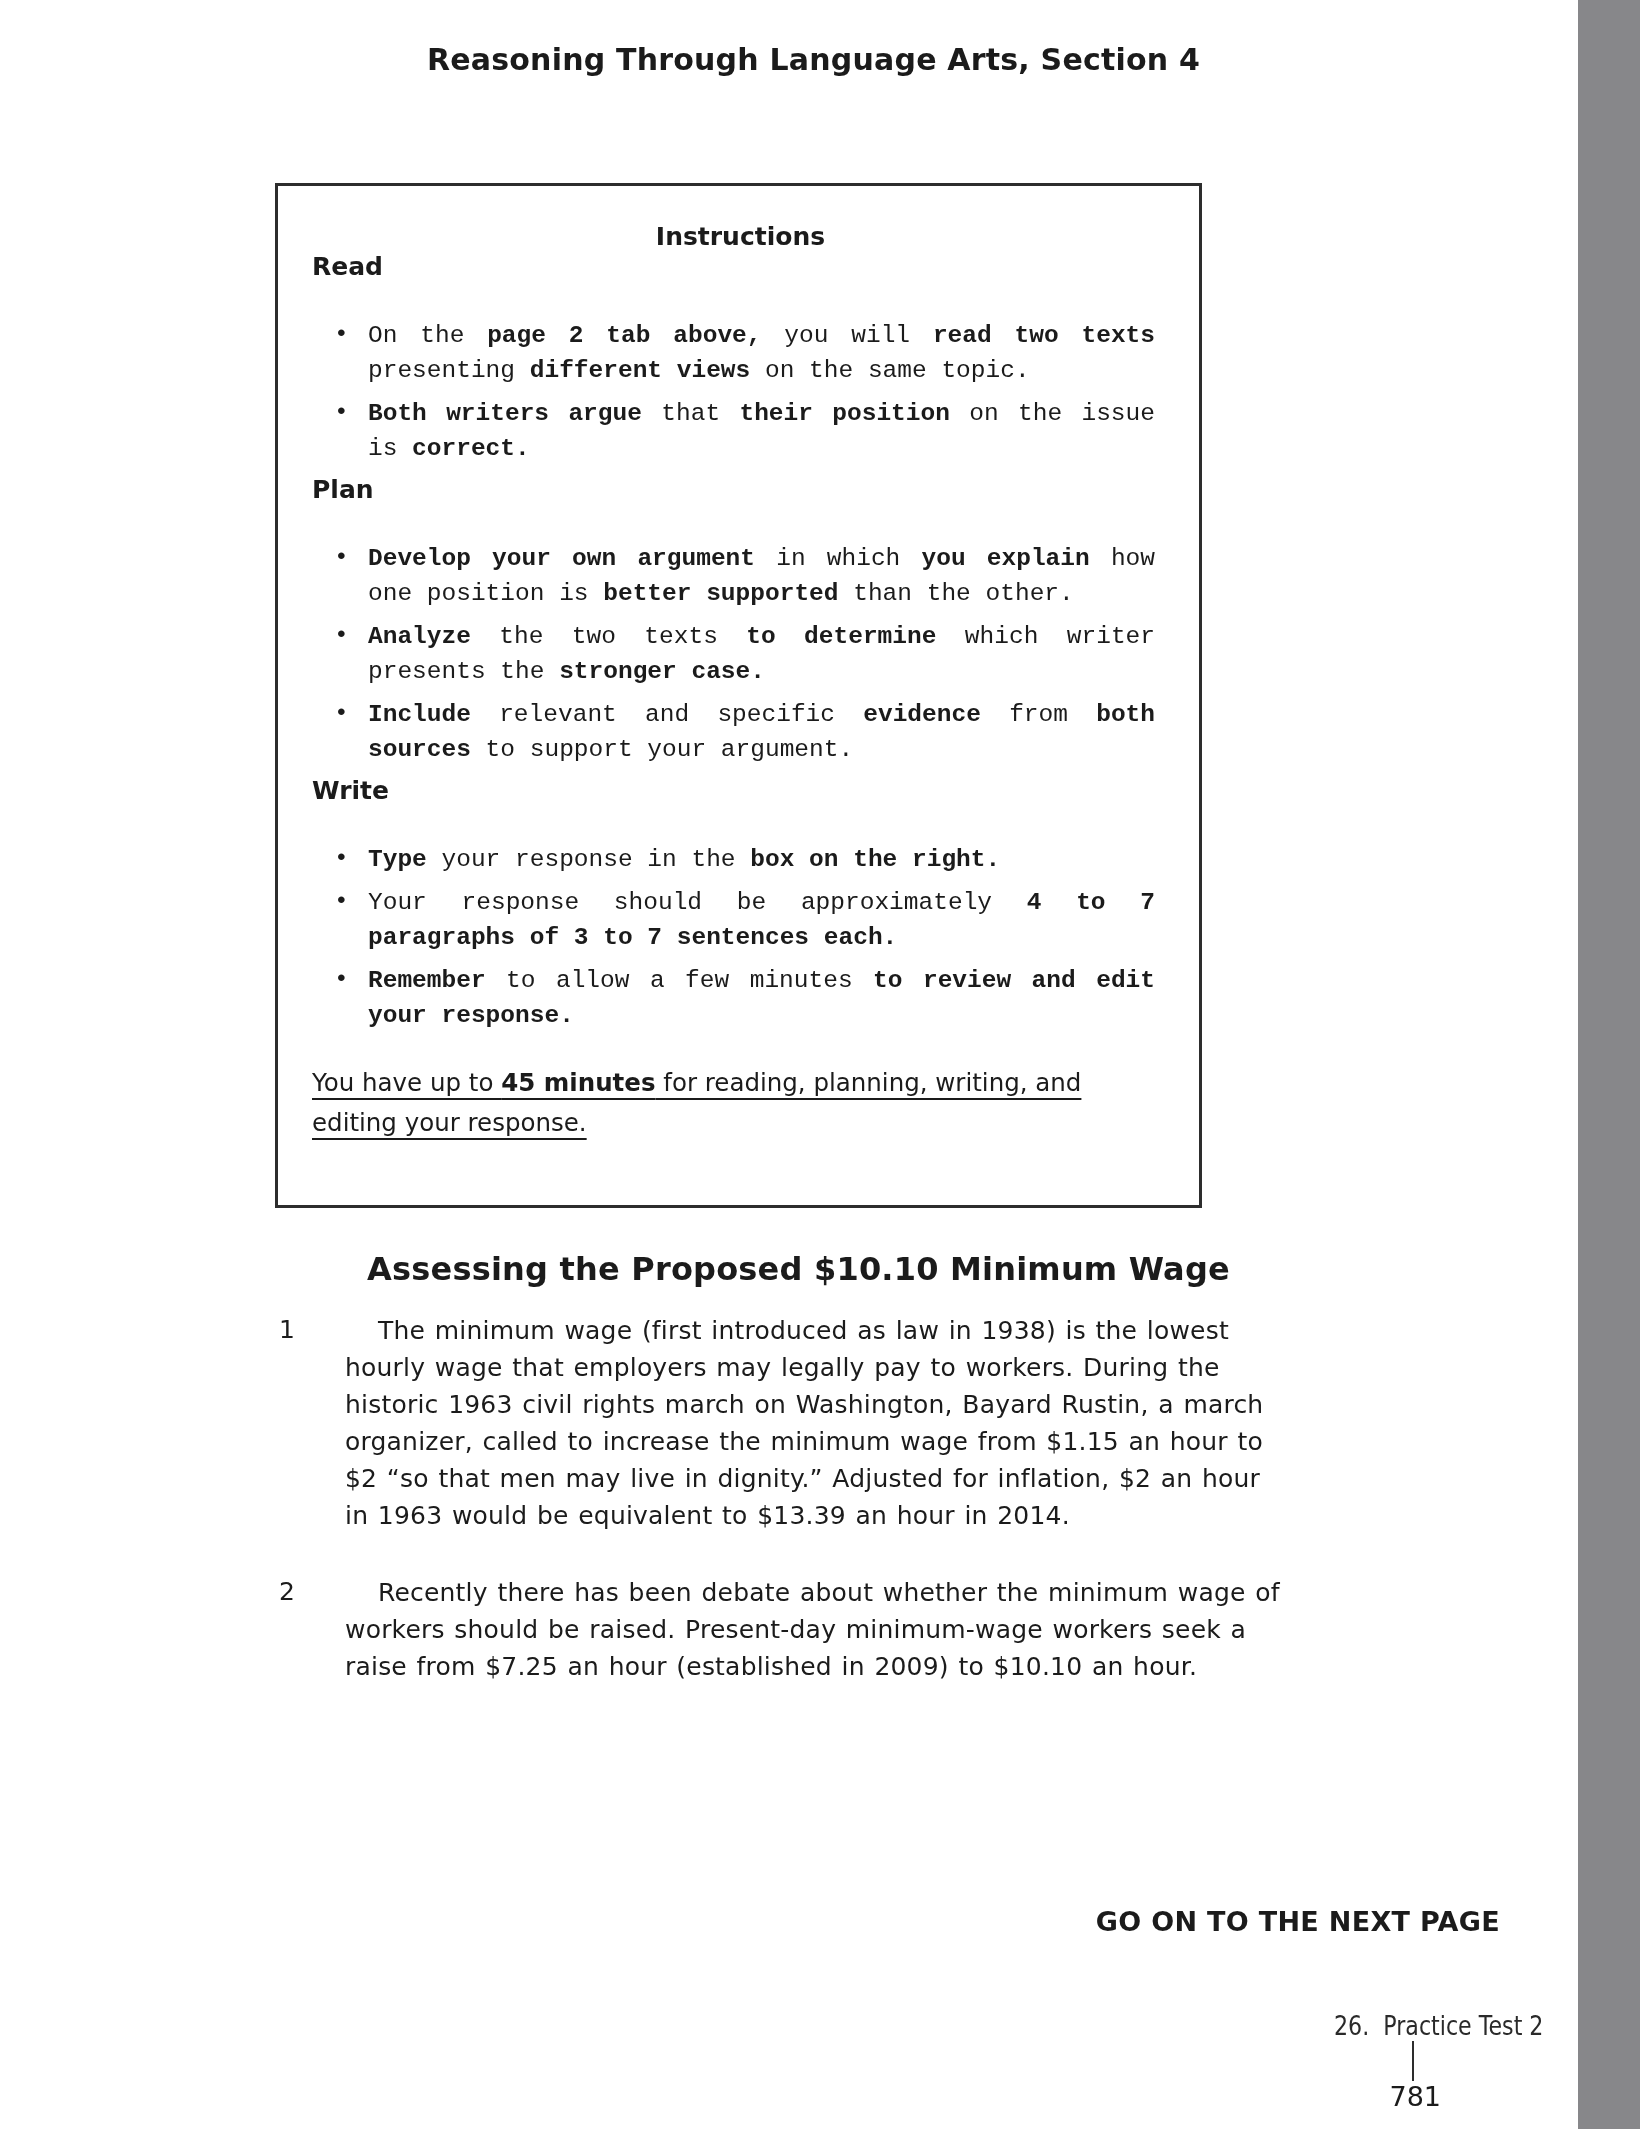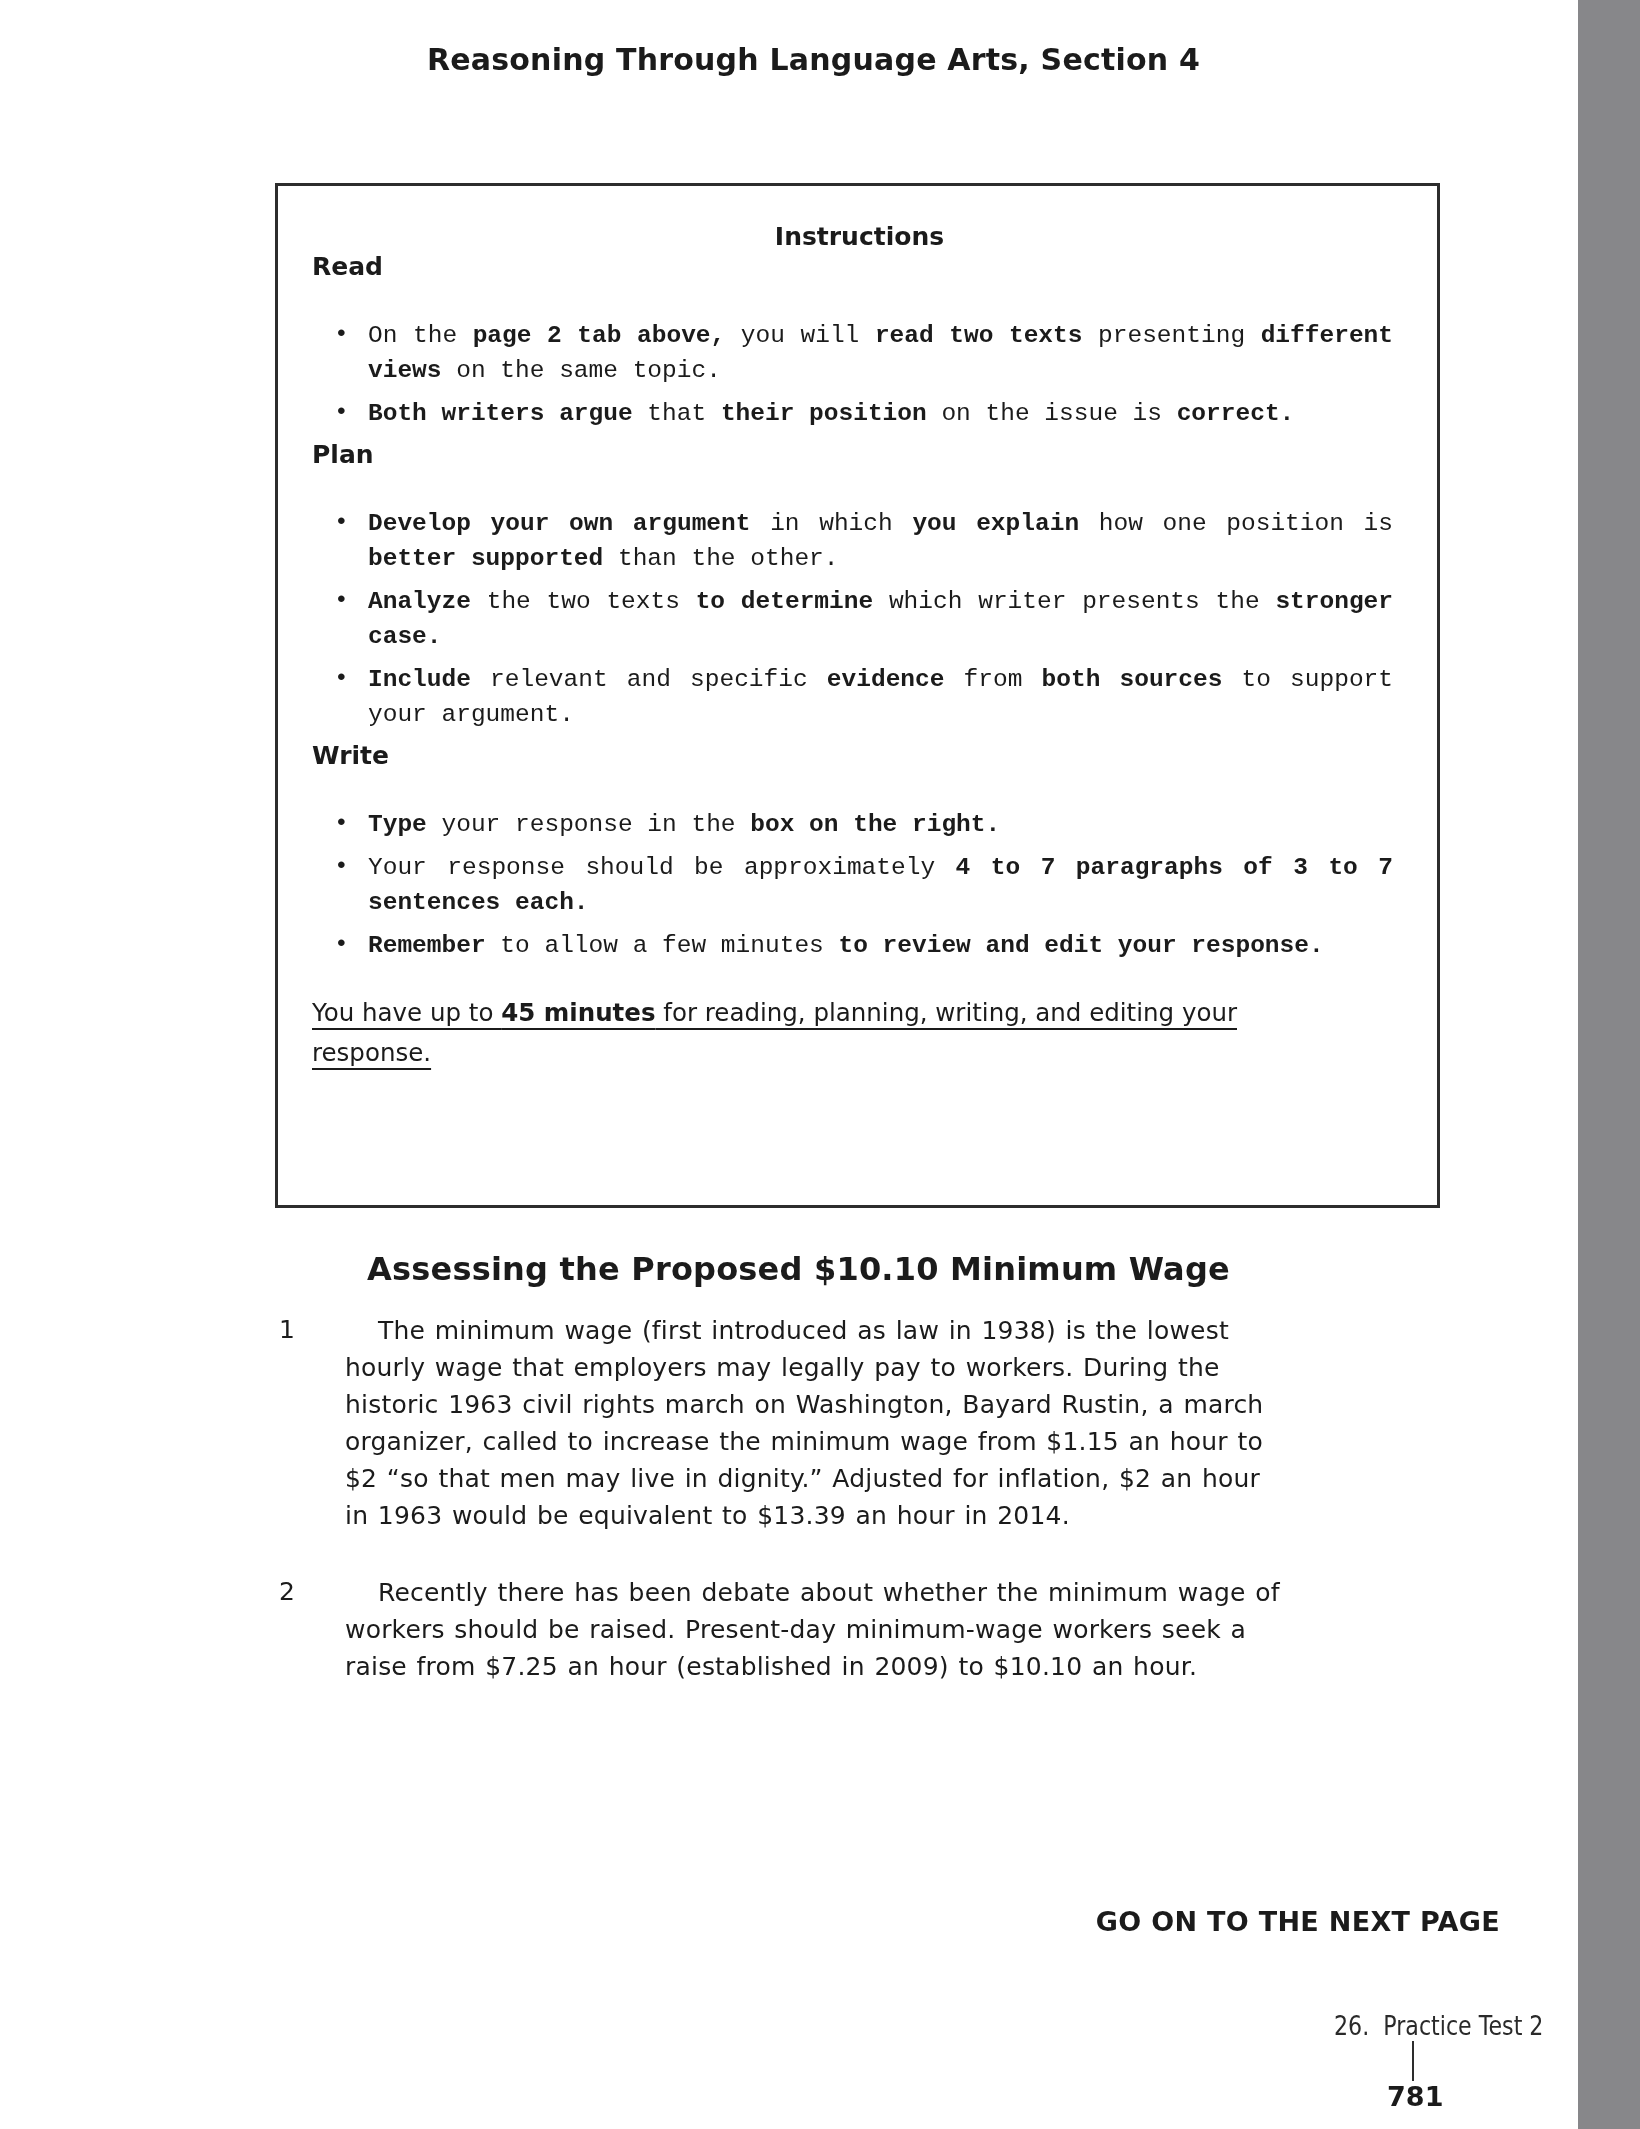--- a/index.html
+++ b/index.html
@@ -22,21 +22,21 @@
     top:42px; left:275px; width:1077px;
     margin:0;
     text-align:center;
     font-size:30px;
     font-weight:bold;
     letter-spacing:0.2px;
   }
   .instructions-box{
     position:absolute;
     left:275px; top:183px;
-    width:1165px; height:1025px;
+    width:927px; height:1025px;
     box-sizing:border-box;
     border:3px solid #2d2d2d;
     padding:36px 30px 0 34px;
     overflow:hidden;
   }
   .box-title{
     text-align:center;
     font-size:25px;
     font-weight:bold;
     margin:0;
@@ -129,21 +129,21 @@
     transform-origin:right center;
     font-weight:normal;
     color:#2a2a2a;
   }
   .footer-divider{
     width:2px; height:40px;
     background:#2d2d2d;
     margin:0 24px 0 20px;
   }
   .page-number{
-    font-weight:bold;
+    font-weight:normal;
     font-size:27px;
   }
   b{font-weight:bold;}
 </style>
 </head>
 <body>
 
 <div class="page" style="color: rgb(27, 27, 27);">
 
   <div class="gray-bar" style="background: rgb(135, 135, 138);"></div>

